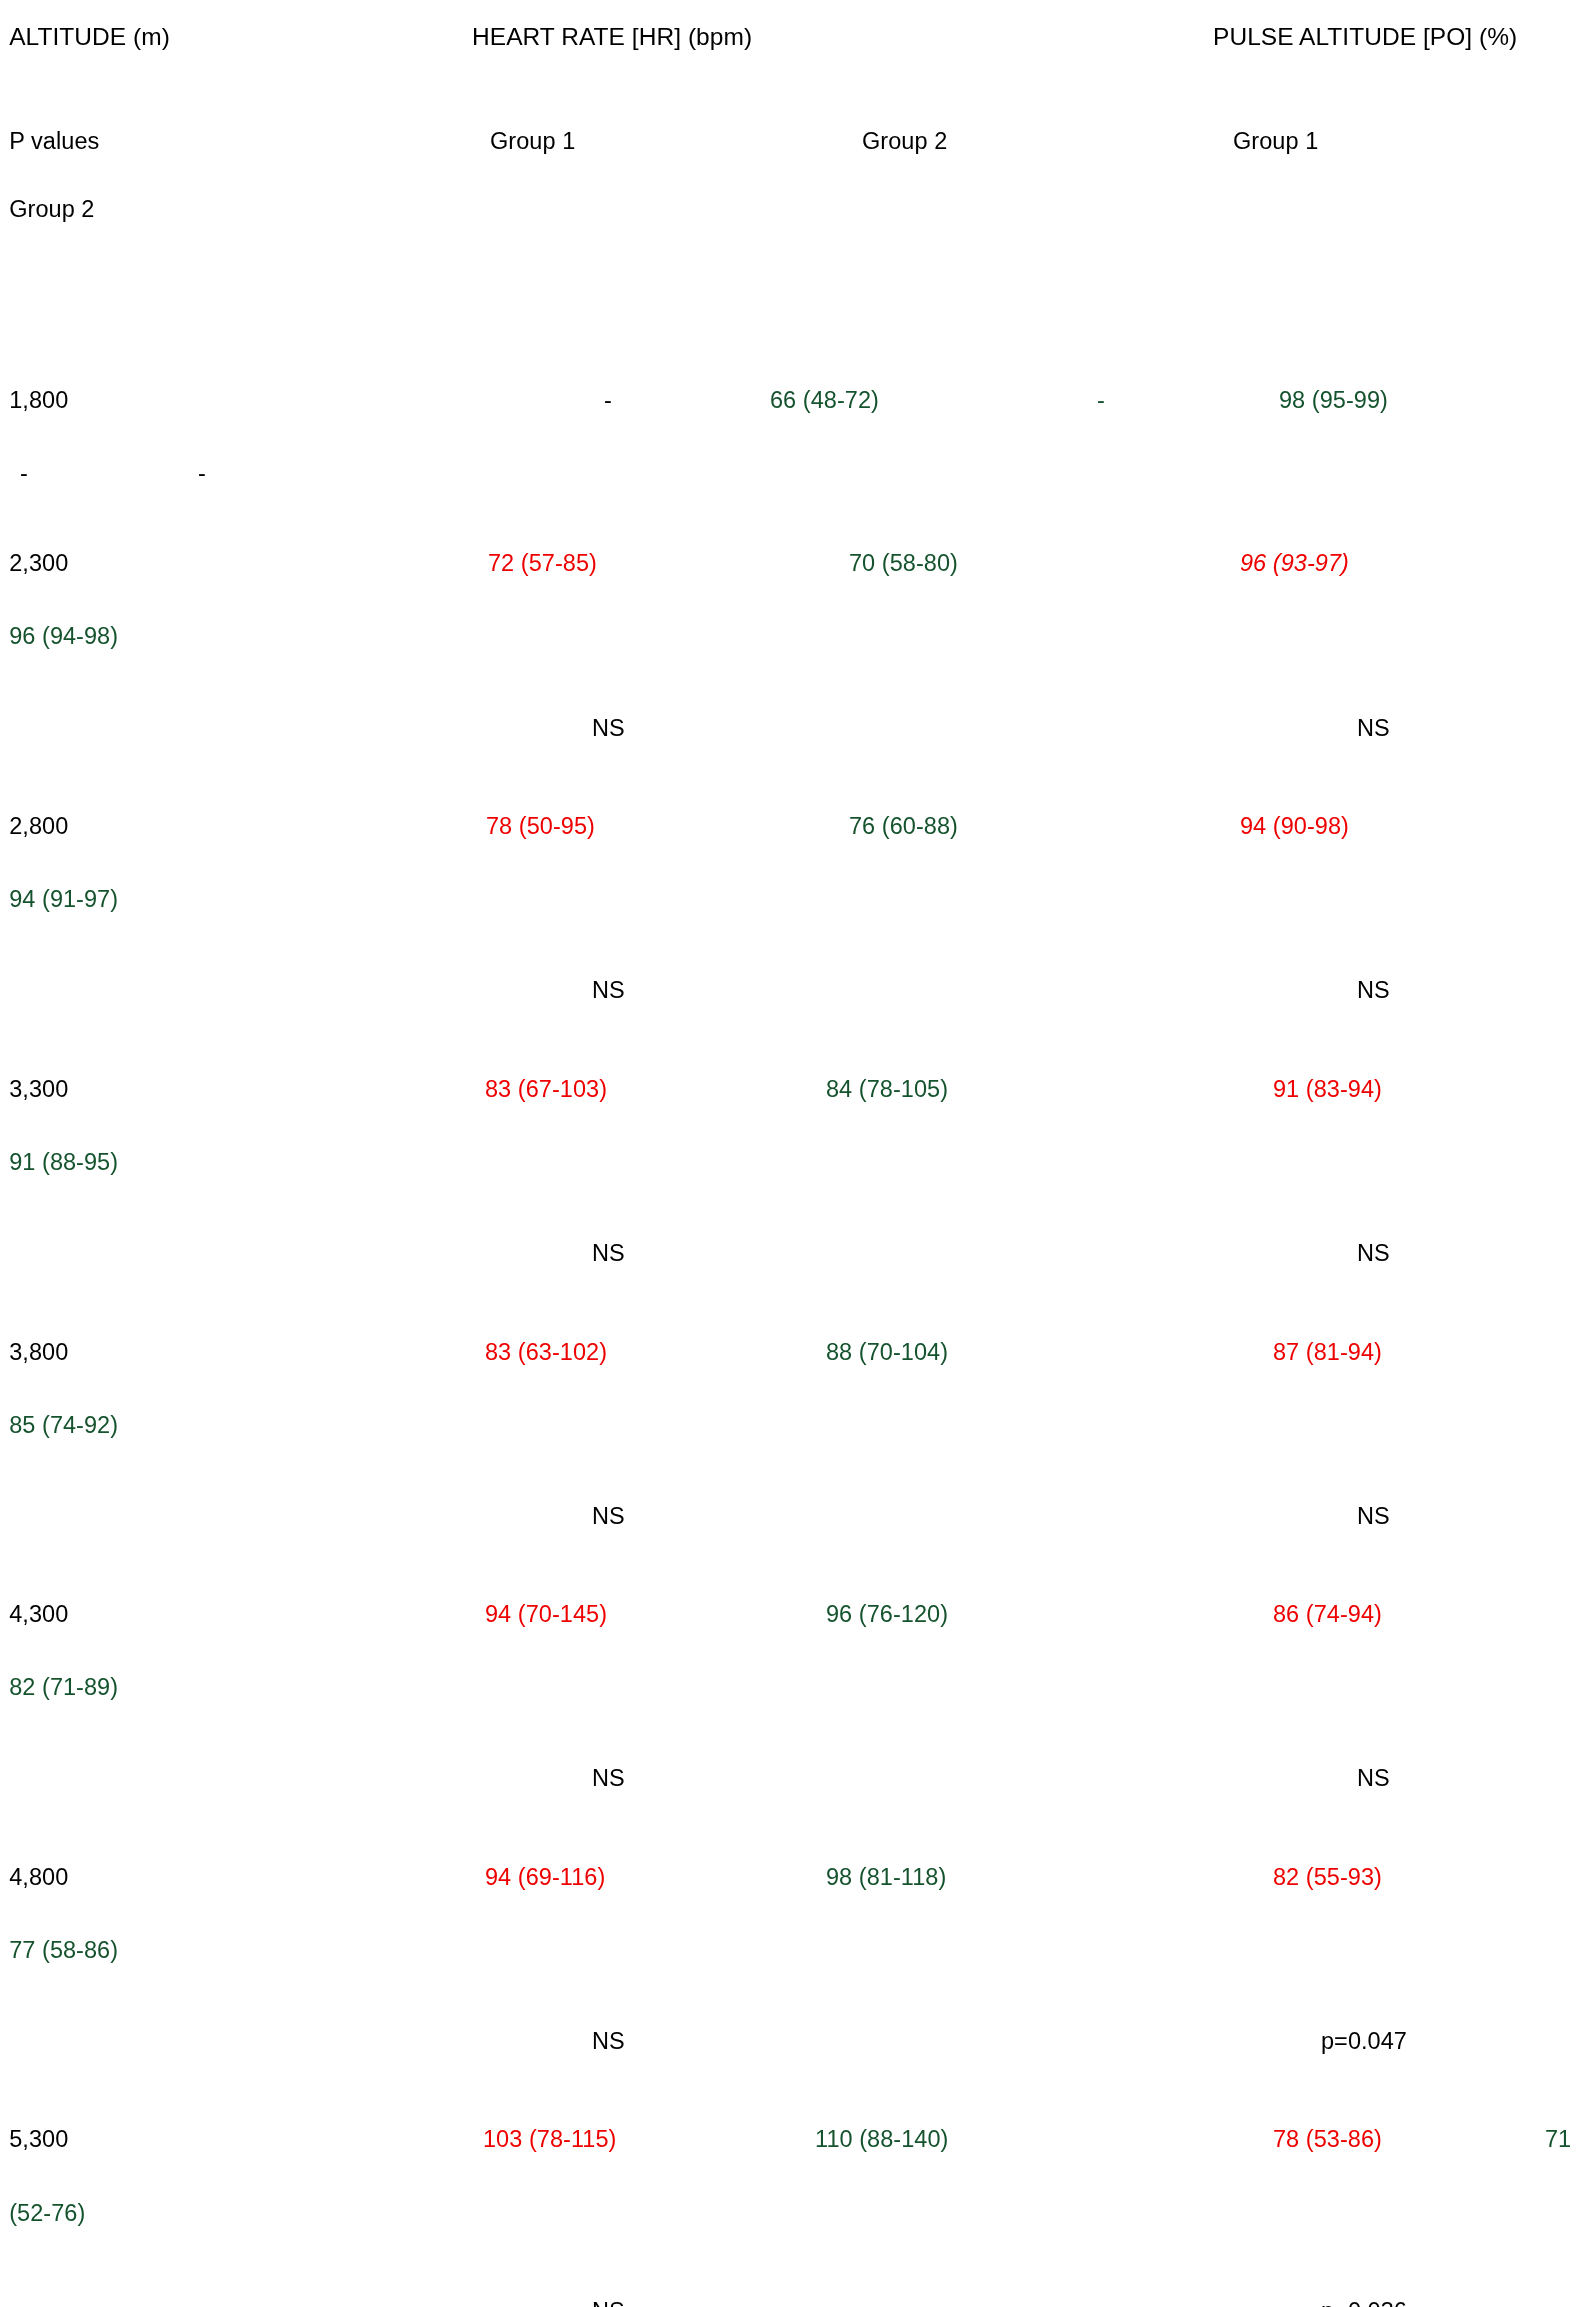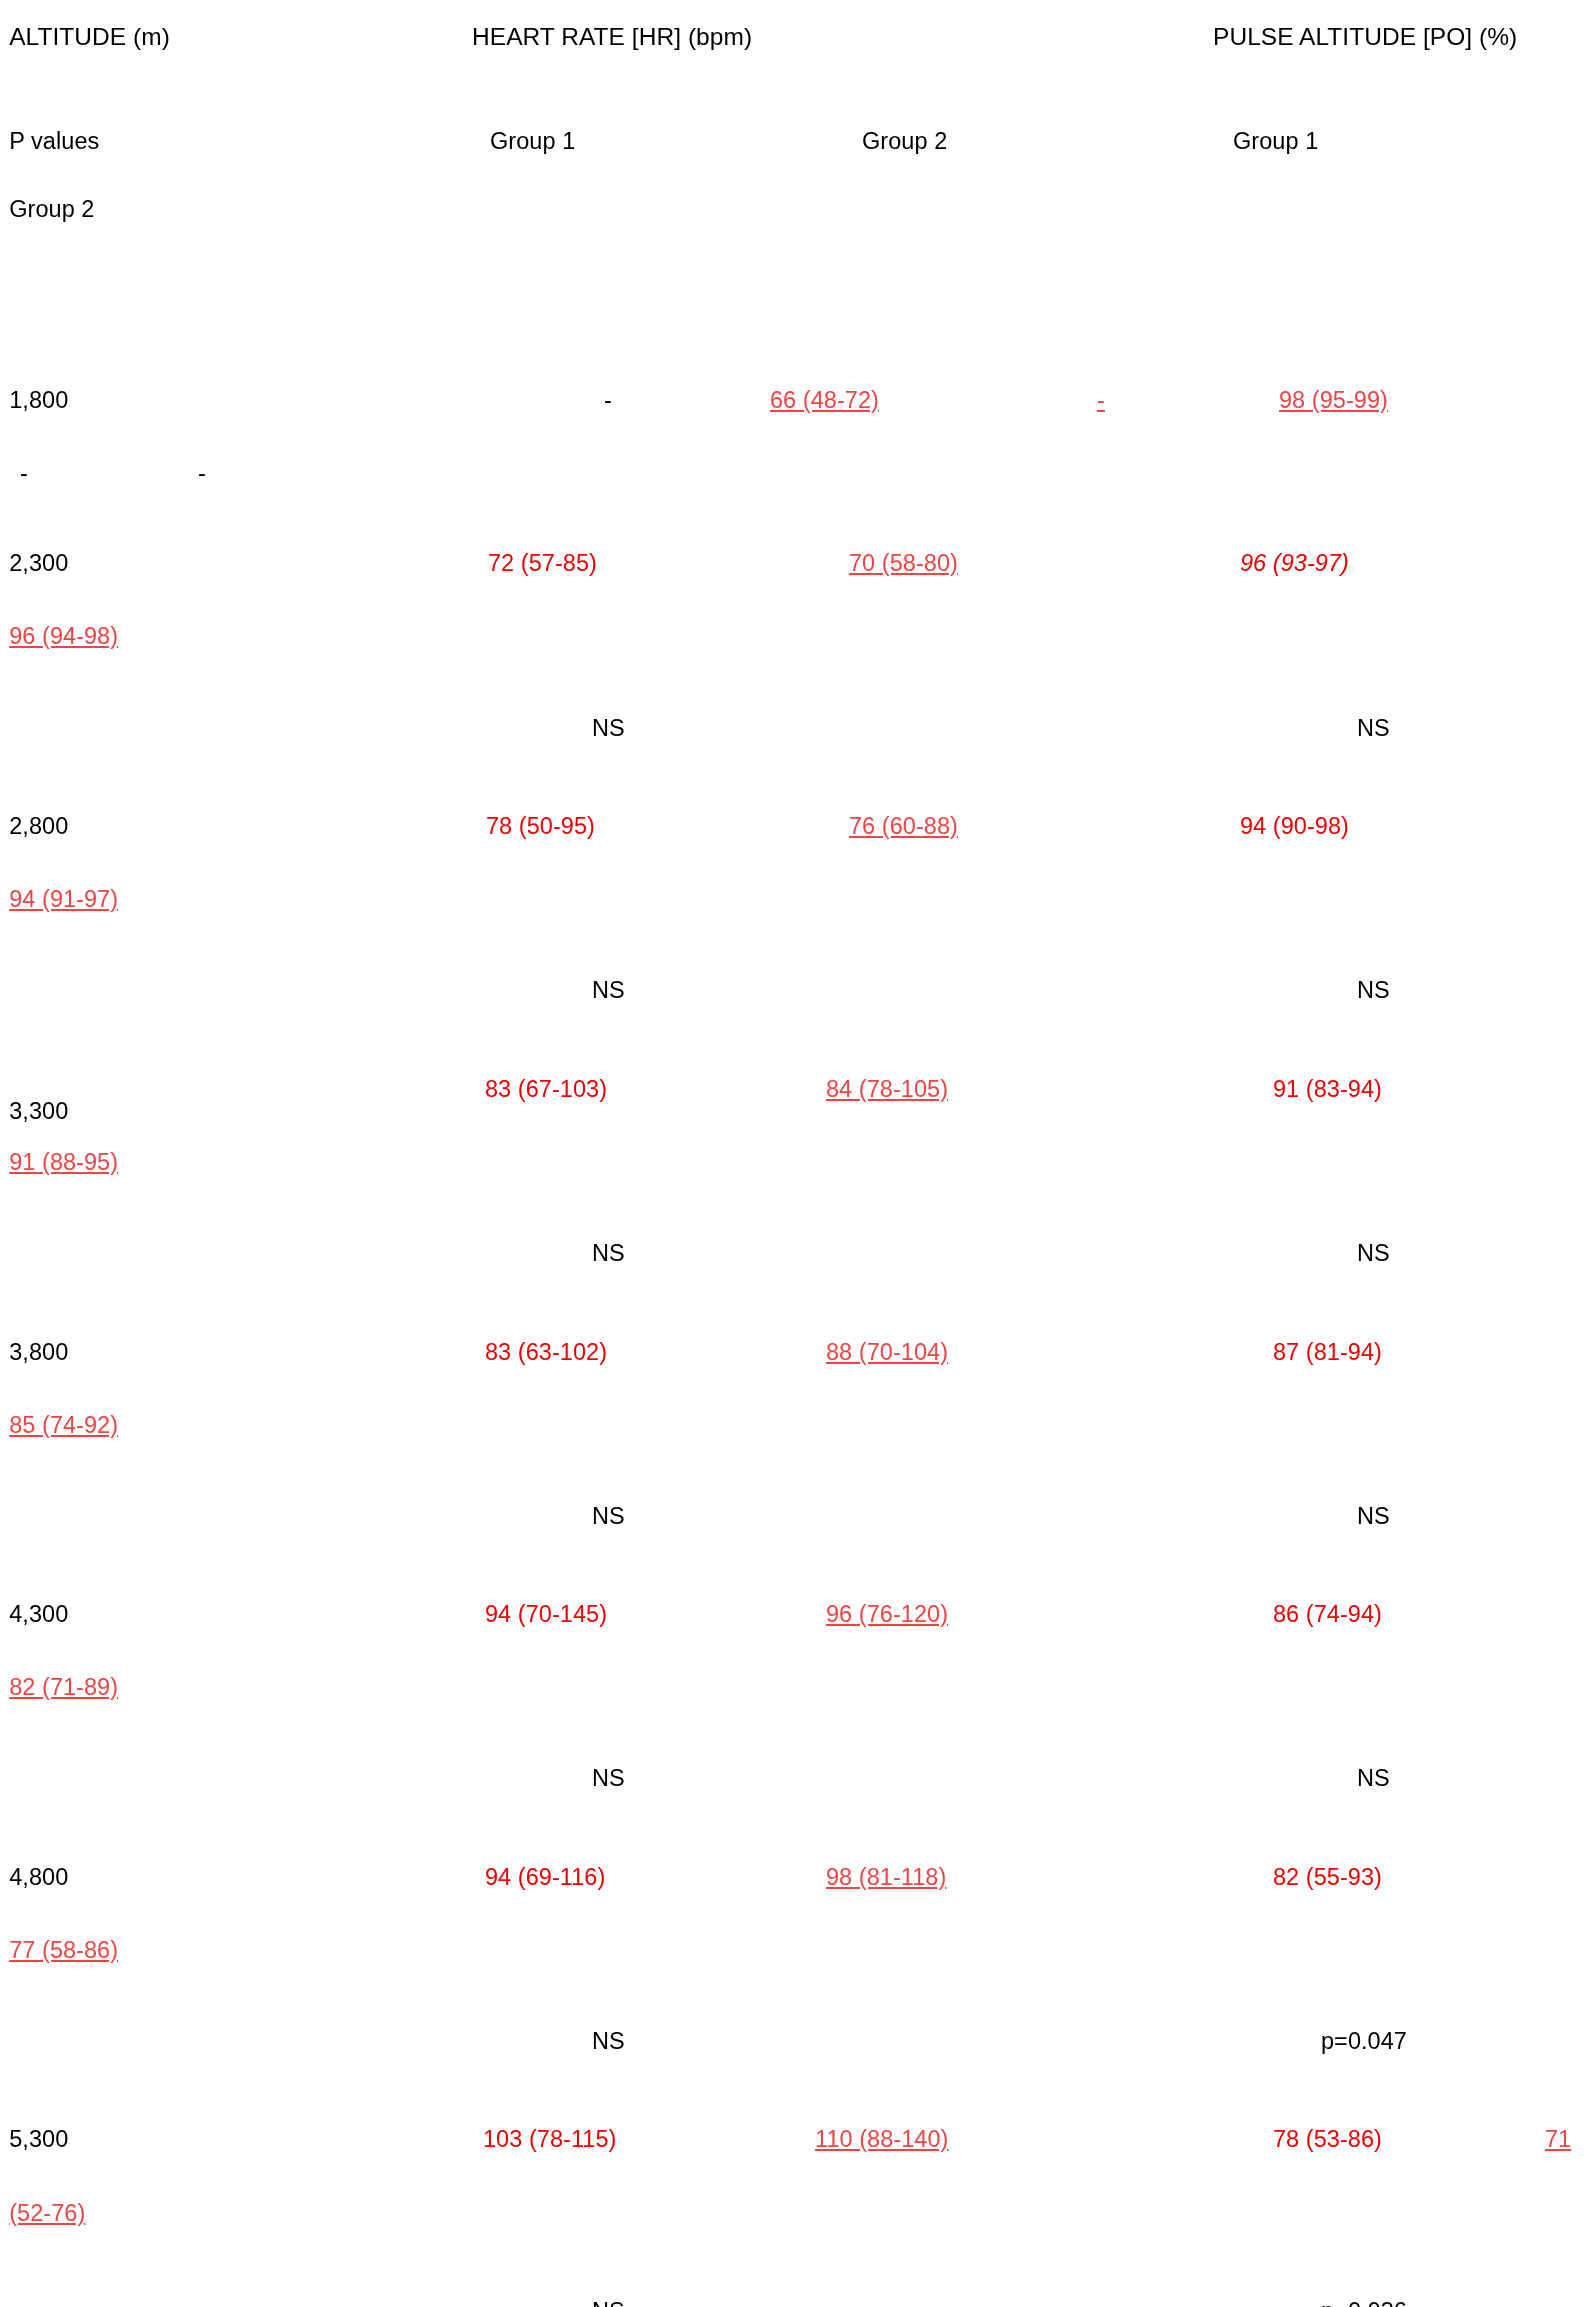--- a/index.html
+++ b/index.html
@@ -24,21 +24,21 @@
     font-size: 23.5px;
     line-height: 1.0;
     white-space: pre;
     letter-spacing: 0.05px;
   }
   .hdr {
     font-size: 24.5px;
   }
   .black { color: #000000; }
   .red   { color: #ee0000; }
-  .blue  { color: #ef4444; text-decoration: underline; }
+  .blue  { color: #14532d; }
 </style>
 </head>
 <body>
 
 <div id="page">
 
   <div class="cell hdr black" style="left:9.2px; top:25px;">ALTITUDE (m)</div>
   <div class="cell hdr black" style="left:472px; top:25px;">HEART RATE [HR] (bpm)</div>
   <div class="cell hdr black" style="left:1213px; top:25px;">PULSE ALTITUDE [PO] (%)</div>
 
@@ -66,21 +66,21 @@
   <div class="cell black" style="left:1357px; top:717px;">NS</div>
 
   <div class="cell black" style="left:9.2px; top:815px;">2,800</div>
   <div class="cell red" style="left:486px; top:815px;">78 (50-95)</div>
   <div class="cell blue" style="left:849px; top:815px;">76 (60-88)</div>
   <div class="cell red" style="left:1240px; top:815px;">94 (90-98)</div>
   <div class="cell blue" style="left:9.2px; top:888px;">94 (91-97)</div>
   <div class="cell black" style="left:592px; top:979px;">NS</div>
   <div class="cell black" style="left:1357px; top:979px;">NS</div>
 
-  <div class="cell black" style="left:9.2px; top:1100px;text-align:right;">3,300</div>
+  <div class="cell black" style="left:9.2px; top:1078px;text-align:right;">3,300</div>
   <div class="cell red" style="left:485px; top:1078px;">83 (67-103)</div>
   <div class="cell blue" style="left:826px; top:1078px;">84 (78-105)</div>
   <div class="cell red" style="left:1273px; top:1078px;">91 (83-94)</div>
   <div class="cell blue" style="left:9.2px; top:1151px;">91 (88-95)</div>
   <div class="cell black" style="left:592px; top:1242px;">NS</div>
   <div class="cell black" style="left:1357px; top:1242px;">NS</div>
 
   <div class="cell black" style="left:9.2px; top:1341px;">3,800</div>
   <div class="cell red" style="left:485px; top:1341px;">83 (63-102)</div>
   <div class="cell blue" style="left:826px; top:1341px;">88 (70-104)</div>

